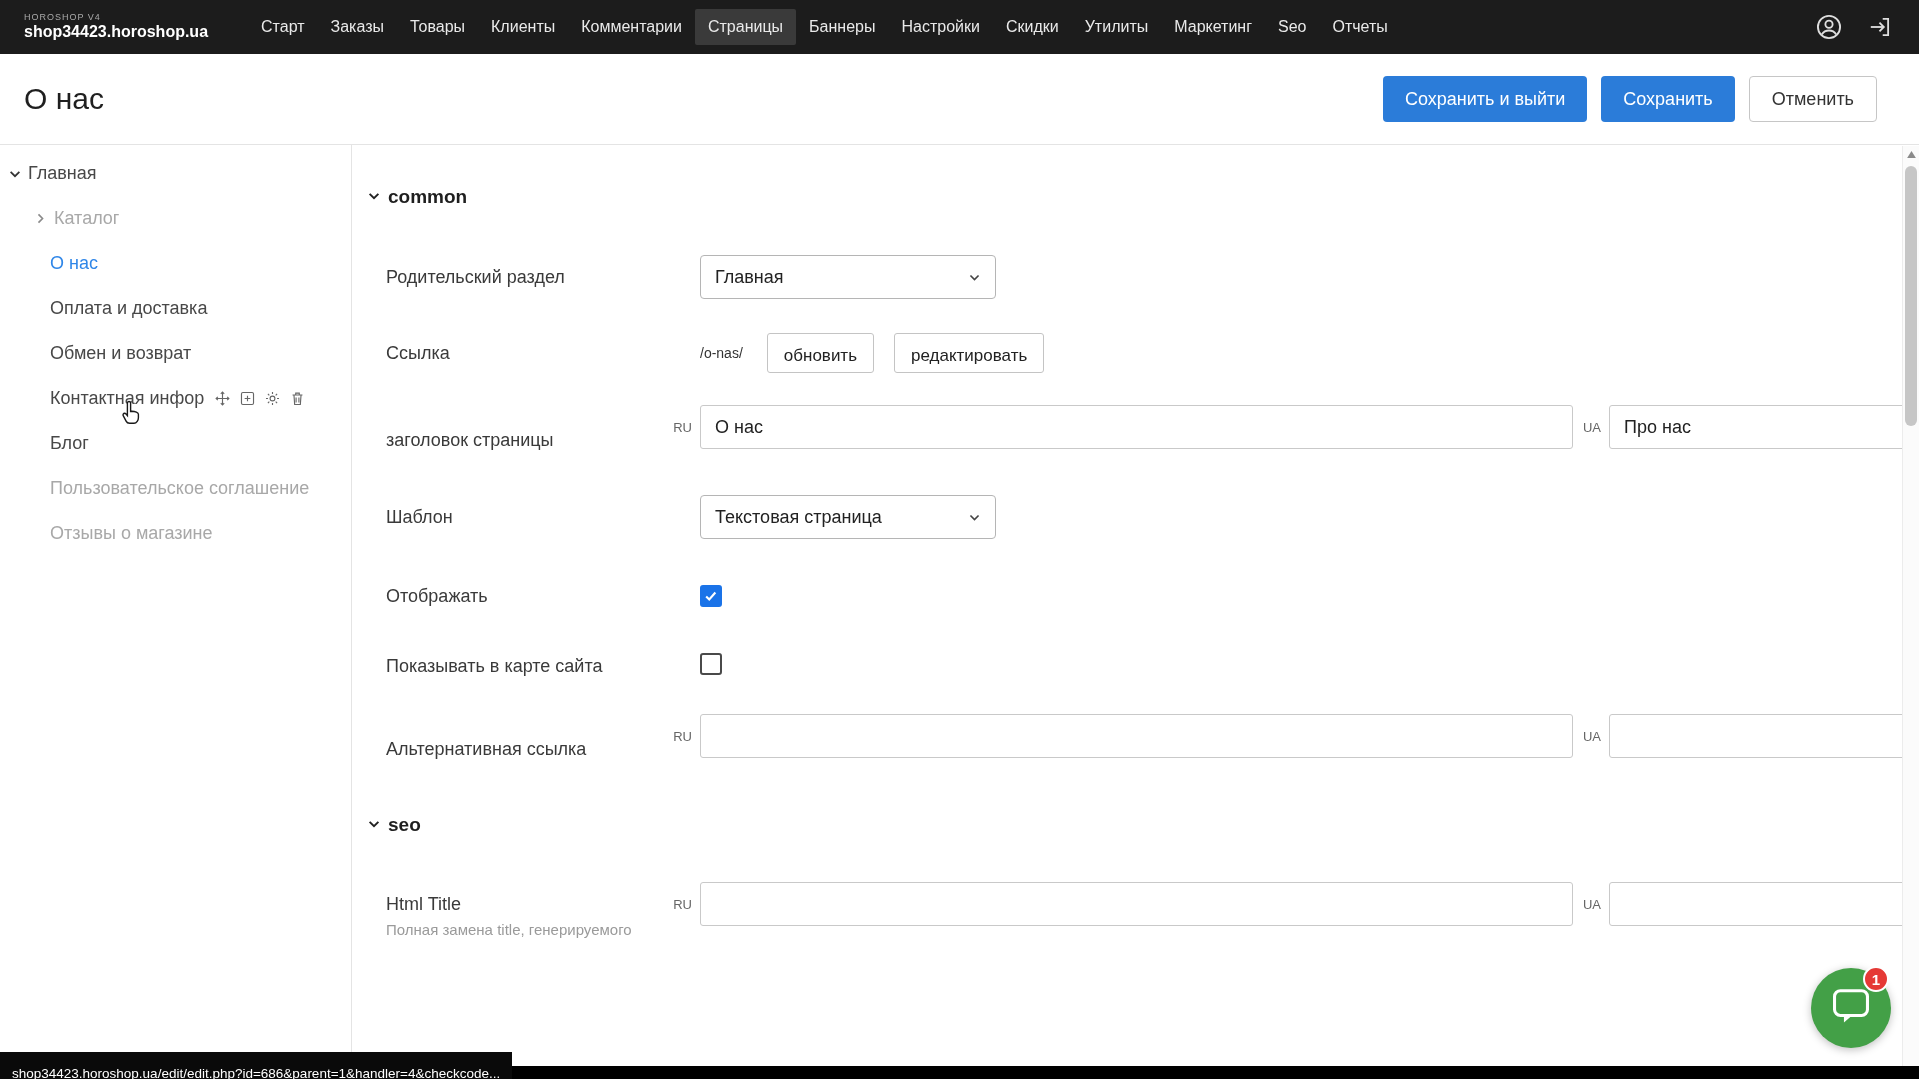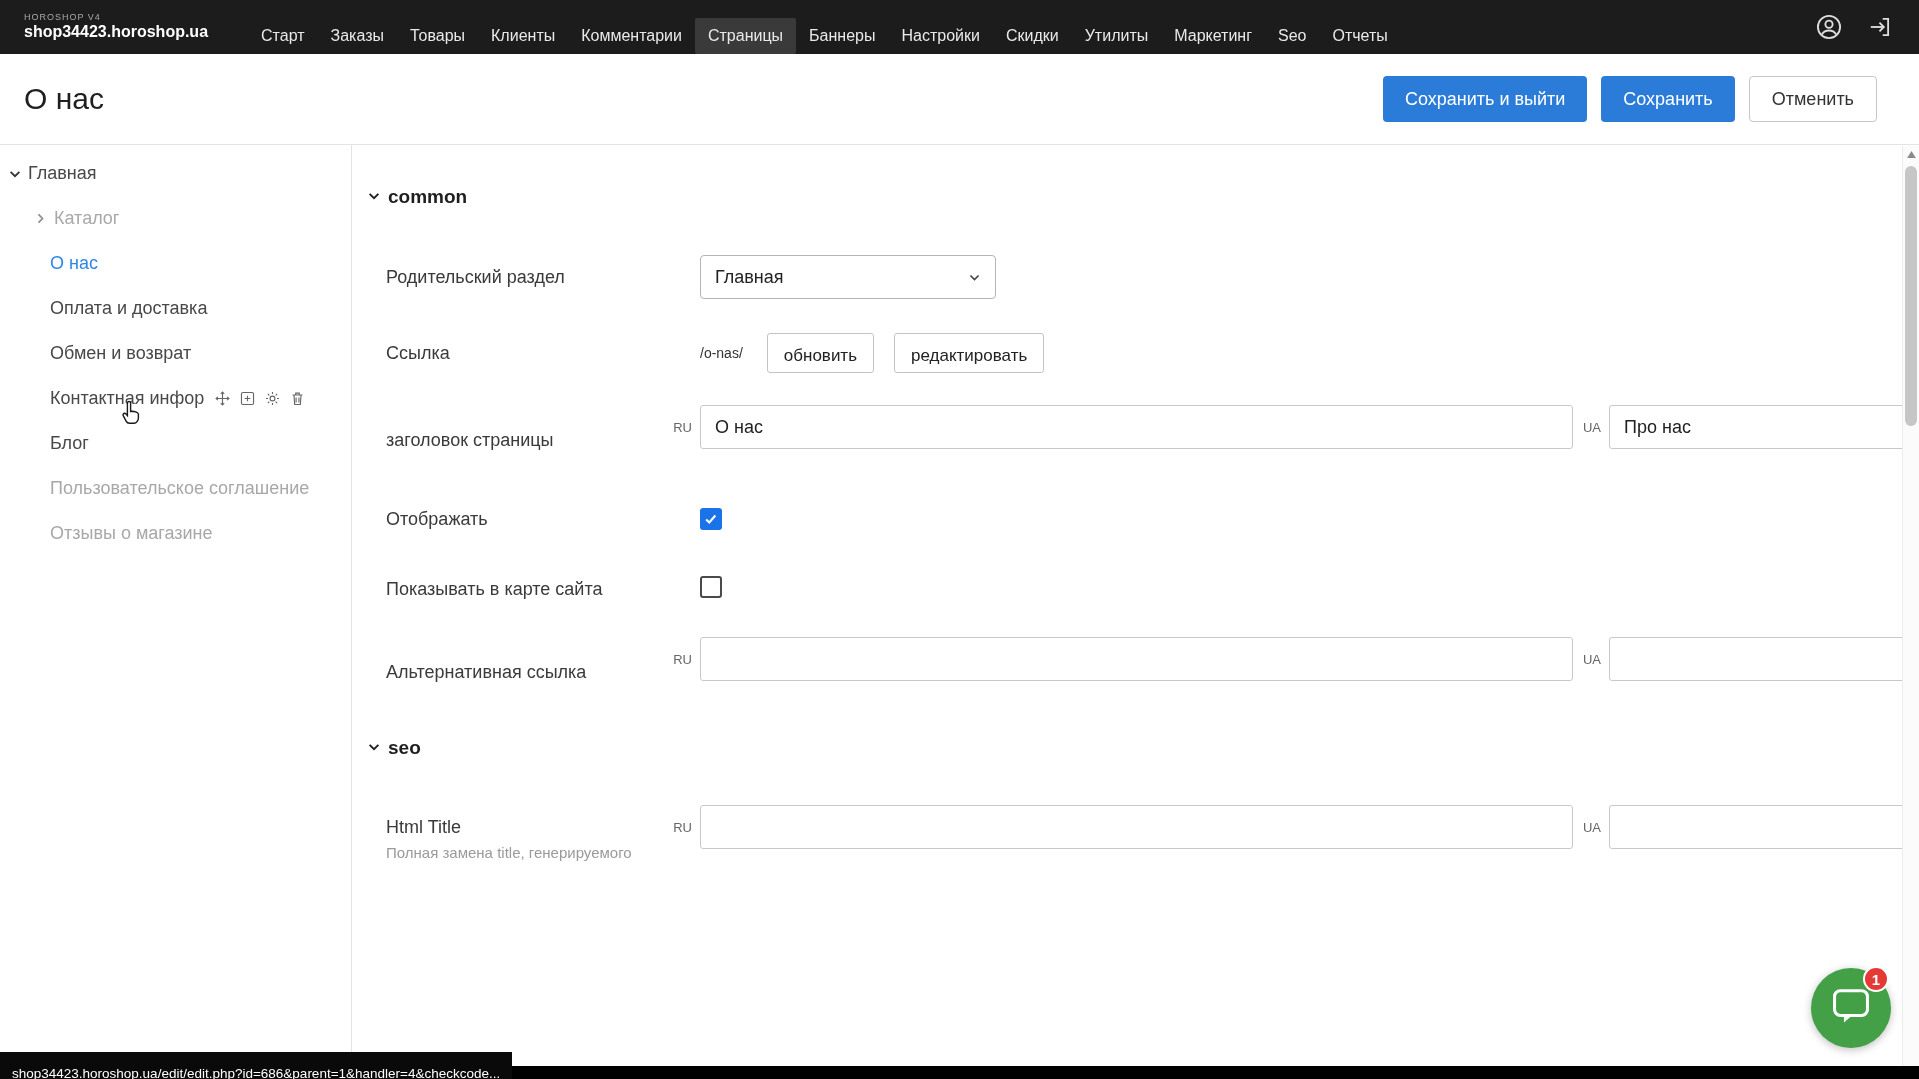--- a/index.html
+++ b/index.html
@@ -4,21 +4,21 @@
 <style>
   * { box-sizing: border-box; margin: 0; padding: 0; }
   html,body { width:1919px; height:1079px; overflow:hidden; background:#fff;
               font-family:"Liberation Sans", sans-serif; position:relative; }
 
   
   .topnav { height:54px; background:#1c1c1c; display:flex; align-items:center; color:#f0f0f0; }
   .brand { margin-left:24px; margin-right:40px; line-height:1.1; cursor:pointer; }
   .brand-small { font-size:9px; color:#a9a9a9; letter-spacing:1px; }
   .brand-main { font-size:16px; font-weight:bold; color:#fff; }
-  .nav-items { display:flex; align-items:flex-end; height:100%; }
+  .nav-items { display:flex; align-items:center; height:100%; }
   .nav-item { padding:9px 13px; font-size:16px; color:#e9e9e9; cursor:pointer; border-radius:2px; white-space:nowrap; }
   .nav-item.active { background:#3a3a3a; }
   .nav-right { margin-left:auto; margin-right:26px; display:flex; align-items:center; gap:24px; }
   .nav-icon { display:inline-flex; cursor:pointer; }
 
   
   .page-header { height:91px; display:flex; align-items:center; padding:0 24px;
                  border-bottom:1px solid #e4e4e4; background:#fff; }
   .page-header h1 { font-size:30px; font-weight:400; color:#1f1f1f; margin-right:auto; }
   .header-buttons { display:flex; gap:14px; margin-right:18px; }
@@ -271,20 +271,31 @@
           <span class="lang-badge">RU</span>
           <input class="text-input" value="О нас" style="">
         </div>
         <div class="lang-row">
           <span class="lang-badge">UA</span>
           <input class="text-input" value="Про нас" style="">
         </div>
       </div>
     </div>
 
+    <div class="row single" id="row-template">
+      <div class="label">Шаблон</div>
+      <div class="field-offset select">
+        <span>Текстовая страница</span>
+        <span class="caret">
+          <svg width="13" height="13" viewBox="0 0 16 16">
+              <path d="M3 5.5l5 5 5-5" fill="none" stroke="#444" stroke-width="2"></path>
+            </svg>
+        </span>
+      </div>
+    </div>
 
     <div class="row single" id="row-display">
       <div class="label">Отображать</div>
       <div class="field-offset">
         <span class="cb checked">
             <svg width="14" height="14" viewBox="0 0 16 16">
               <path d="M2.5 8.5l3.5 3.5 7-8" fill="none" stroke="#fff" stroke-width="2.4"></path>
             </svg>
           </span>
       </div>

